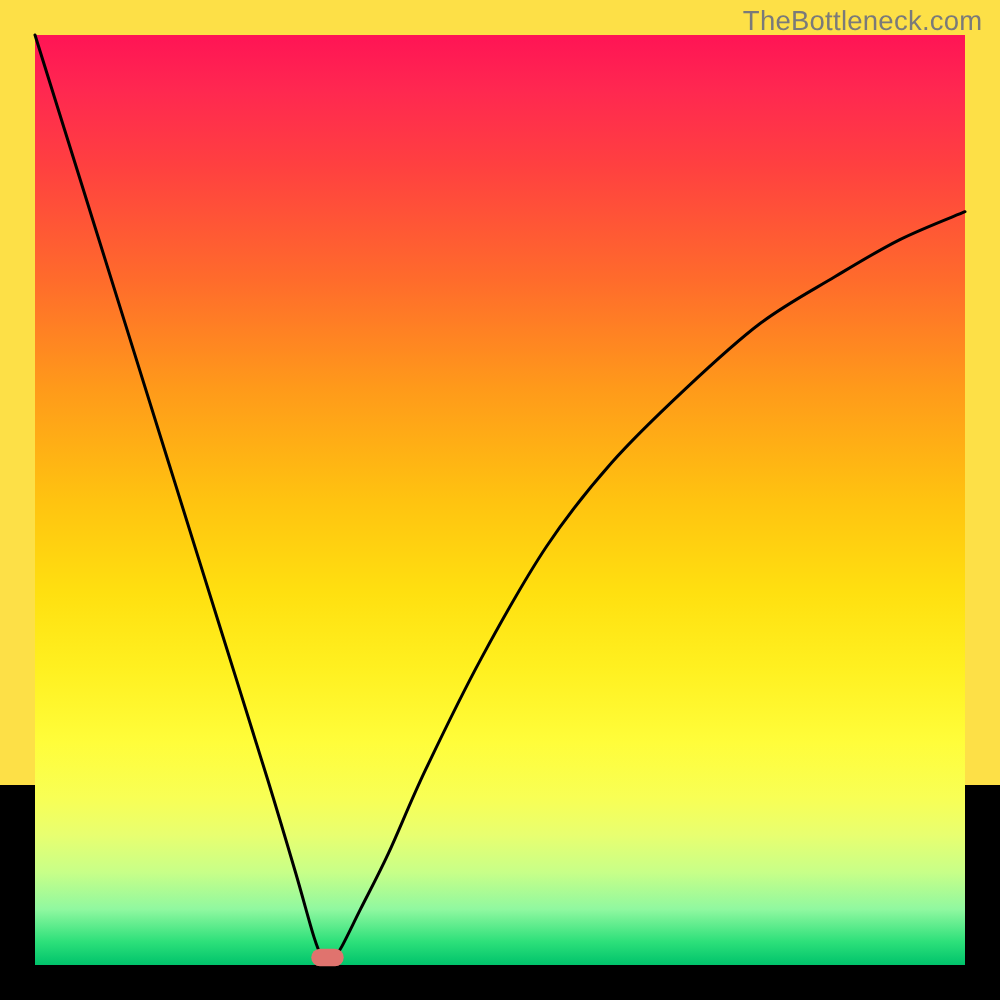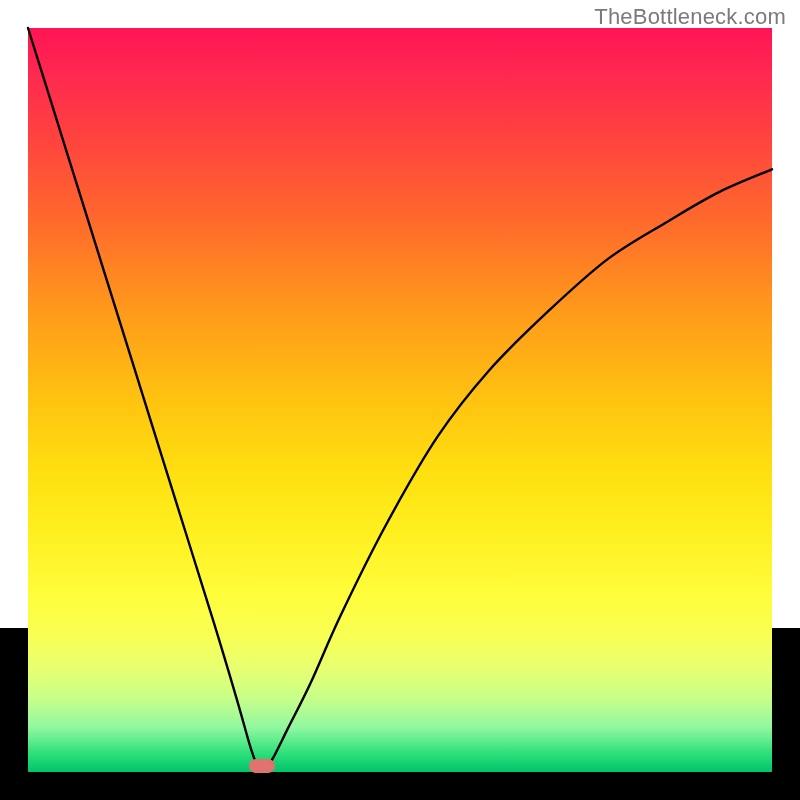--- a/index.html
+++ b/index.html
@@ -8,21 +8,21 @@
     width: 800px;
     height: 800px;
     overflow: hidden;
     background: #000;
     font-family: Arial, Helvetica, sans-serif;
   }
   .frame {
     position: relative;
     width: 800px;
     height: 628px;
-    background: #ffffff;
+    background: #fde047;
   }
   .watermark {
     position: absolute;
     top: 4px;
     right: 14px;
     color: #7a7a7a;
     font-size: 22px;
     font-weight: 500;
     letter-spacing: 0.2px;
     z-index: 10;

